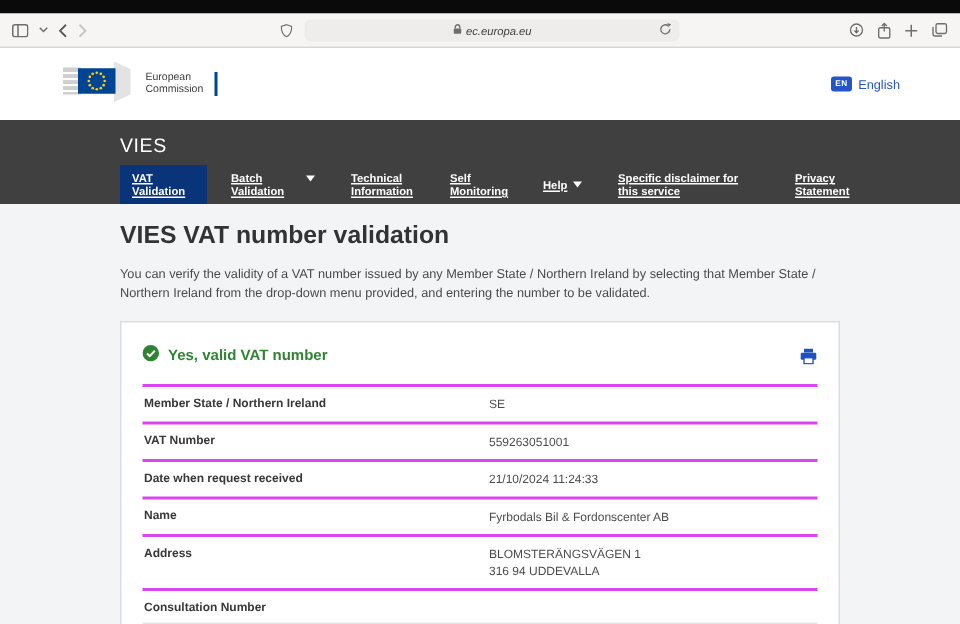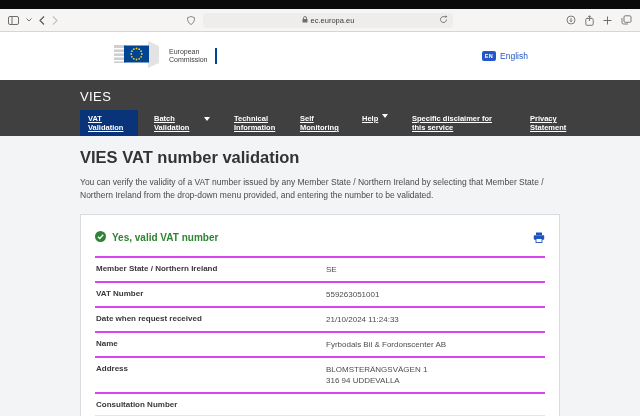--- a/index.html
+++ b/index.html
@@ -14,27 +14,27 @@
   }
   .tb-left { position:absolute; left:8px; display:flex; align-items:center; gap:7px; }
   .tb-right { position:absolute; right:8px; display:flex; align-items:center; gap:9px; }
   .tb-icon { display:flex; align-items:center; justify-content:center; color:#6f6e6d; }
   .tb-icon.disabled { color:#c4c3c2; }
   .addr-wrap { margin:0 auto; display:flex; align-items:center; gap:8px; }
   .addr-pill {
     width:250px; height:15px; background:#efedec; border-radius:4px;
     display:flex; align-items:center; justify-content:center; position:relative;
   }
-  .addr-text { font-size:7.5px; color:#3d3c3b; display:flex; align-items:center; gap:3px; }
+  .addr-text { font-size:7.5px; color:#3d3c3b; display:flex; align-items:center; gap:3px;font-style:italic; }
   .reload { position:absolute; right:5px; top:2px; }
 
   
   .ec-header {
     height:48px; background:#ffffff; display:flex; align-items:center;
-    padding:0 112px;
+    padding:0 40px;
   }
   .ec-logo { display:flex; align-items:center; }
   .ec-logo-text { font-size:7px; line-height:8.5px; color:#3c3c3c; font-weight:500; margin-left:5px; }
   .ec-logo-bar { width:2px; height:16px; background:#004494; margin-left:7px; }
   .lang { margin-left:auto; display:flex; align-items:center; gap:4px; cursor:pointer; }
   .lang-badge {
     background:#2456c7; color:#fff; font-size:5.5px; font-weight:bold;
     padding:2px 3px; border-radius:2px; letter-spacing:.3px;
   }
   .lang-label { font-size:8.5px; color:#2456c7; }
@@ -47,21 +47,21 @@
     color:#fff; font-size:7.5px; font-weight:bold; line-height:9px;
     padding:4px 8px 4px 8px; margin-right:8px; display:flex; align-items:flex-start; gap:4px;
     cursor:pointer;
     text-decoration:underline;
   }
   .nav-item.active { background:#0a3479; }
   .nav-item:nth-child(1){ width:58px; }
   .nav-item:nth-child(2){ width:72px; }
   .nav-item:nth-child(3){ width:58px; }
   .nav-item:nth-child(4){ width:54px; }
-  .nav-item:nth-child(5){ width:42px; align-items:flex-start; }
+  .nav-item:nth-child(5){ width:42px; align-items:center; }
   .nav-item:nth-child(6){ width:110px; }
   .nav-item:nth-child(7){ width:50px; }
   .chev {
     width:0; height:0; border-left:3px solid transparent; border-right:3px solid transparent;
     border-top:4px solid #ffffff; margin-top:3px; flex:none;
   }
   .nav-item:nth-child(5) .chev { margin-top:0; }
 
   
   .content { padding:12px 80px 0 80px; }

